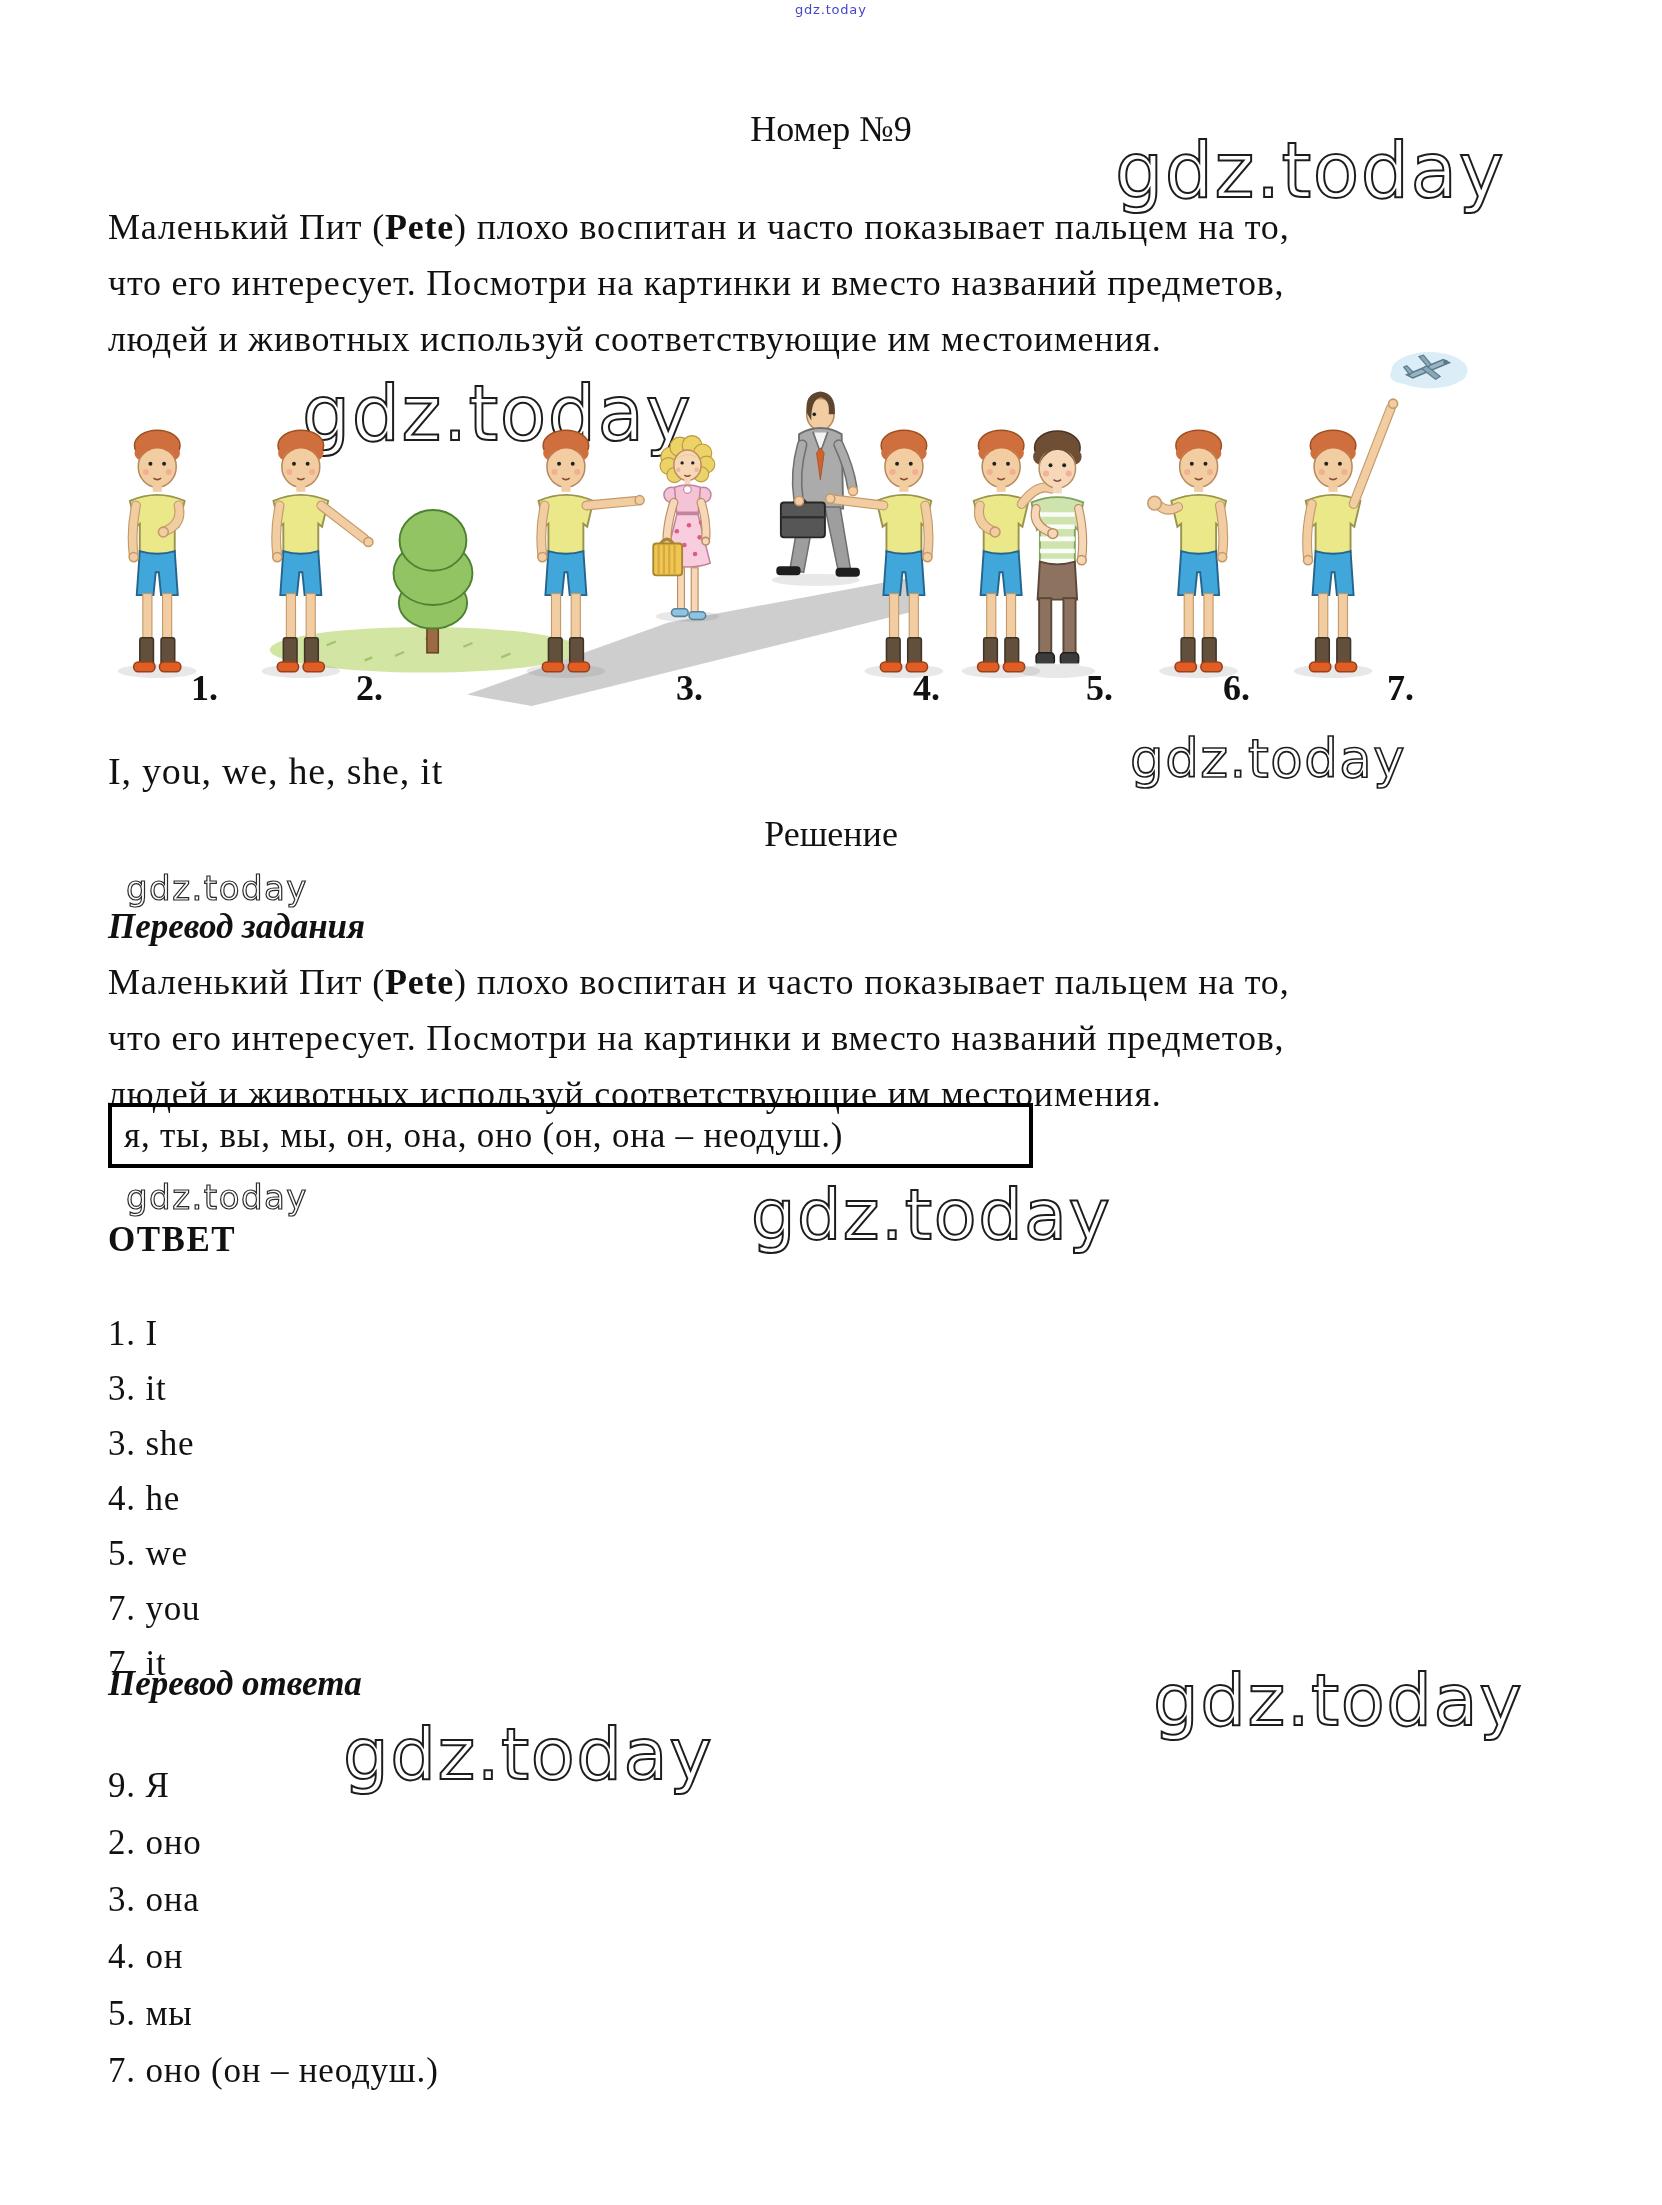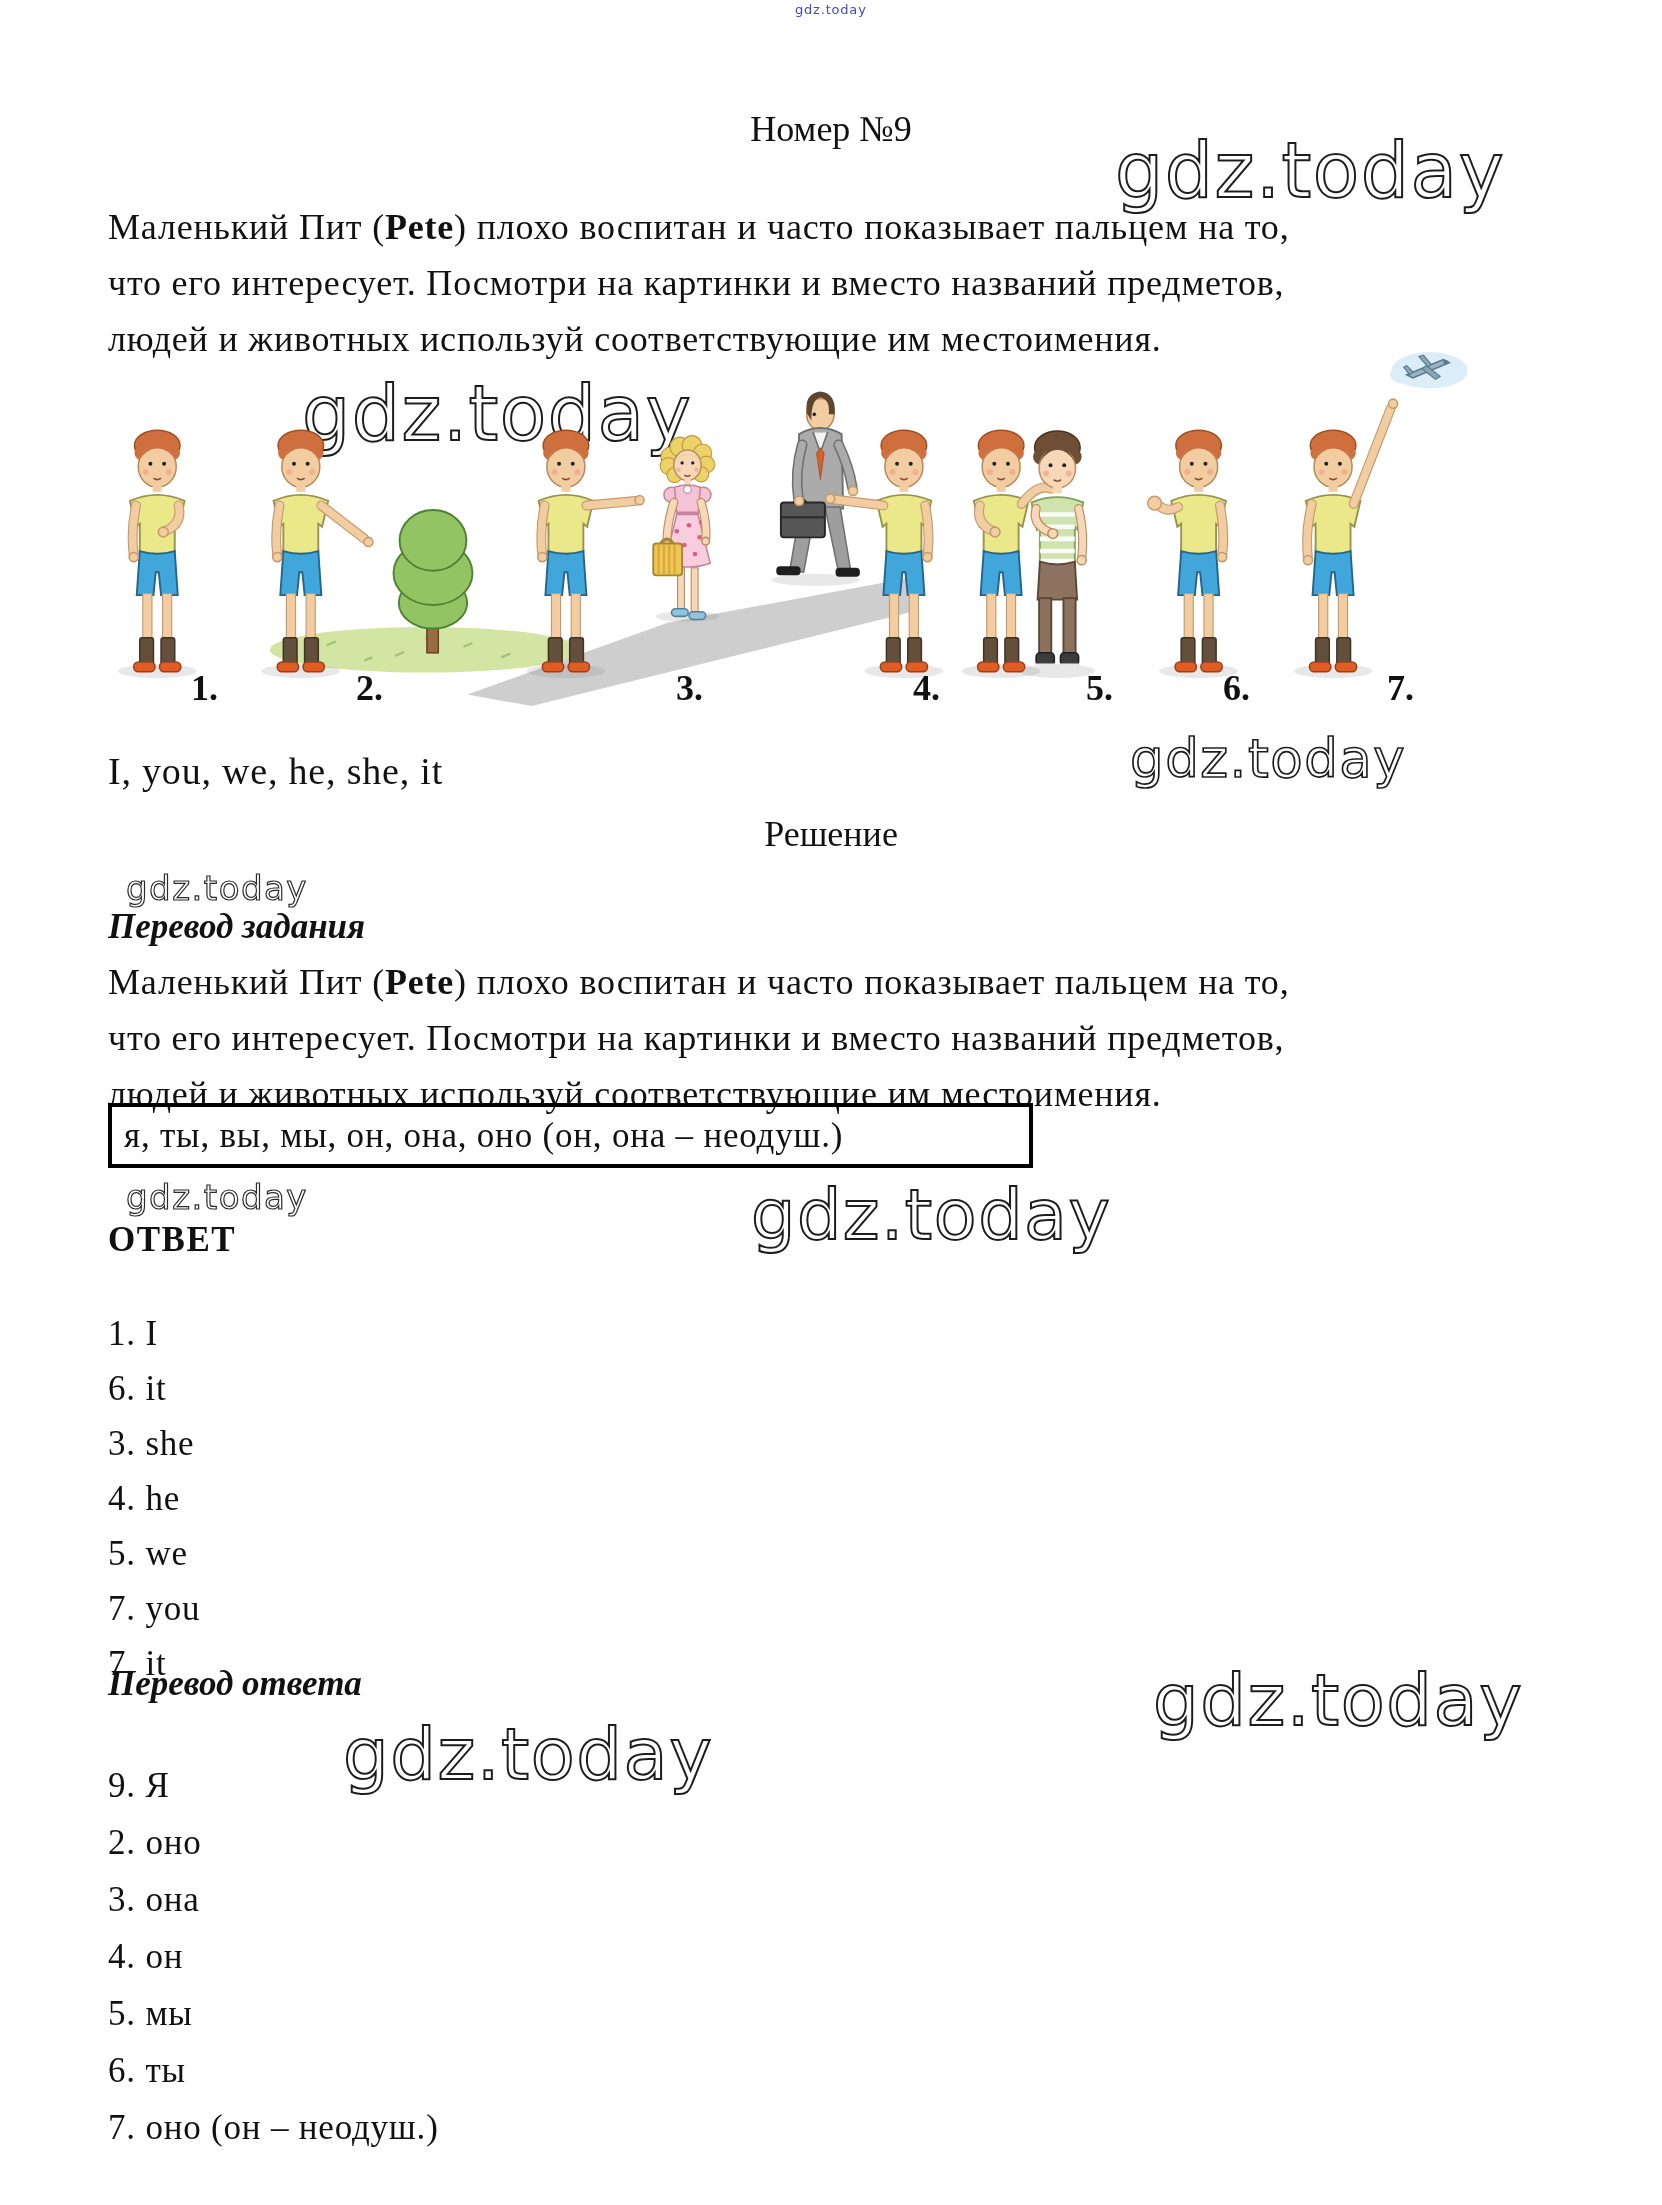--- a/index.html
+++ b/index.html
@@ -316,32 +316,31 @@
   <div class="nowrap">что его интересует. Посмотри на картинки и вместо названий предметов,</div>
   <div class="nowrap">людей и животных используй соответствующие им местоимения.</div>
 </div>
 
 <div class="abs pronoun-box" style="left:108px;top:1103px;padding-left:12px;">я, ты, вы, мы, он, она, оно (он, она – неодуш.)</div>
 
 <div class="abs" style="left:108px;top:1220px;font-size:35px;font-weight:bold;letter-spacing:1.5px;">ОТВЕТ</div>
 
 <div class="abs list" style="left:108px;top:1278px;line-height:55px;">
   <div>1. I</div>
-  <div>6. it</div>
+  <div>3. it</div>
   <div>3. she</div>
   <div>4. he</div>
   <div>5. we</div>
   <div>7. you</div>
   <div>7. it</div>
 </div>
 
 <div class="abs heading-bi" style="left:108px;top:1664px;">Перевод ответа</div>
 
 <div class="abs list" style="left:108px;top:1729px;line-height:57px;">
   <div>9. Я</div>
   <div>2. оно</div>
   <div>3. она</div>
   <div>4. он</div>
   <div>5. мы</div>
-  <div>6. ты</div>
   <div>7. оно (он – неодуш.)</div>
 </div>
 
 
 </body></html>

